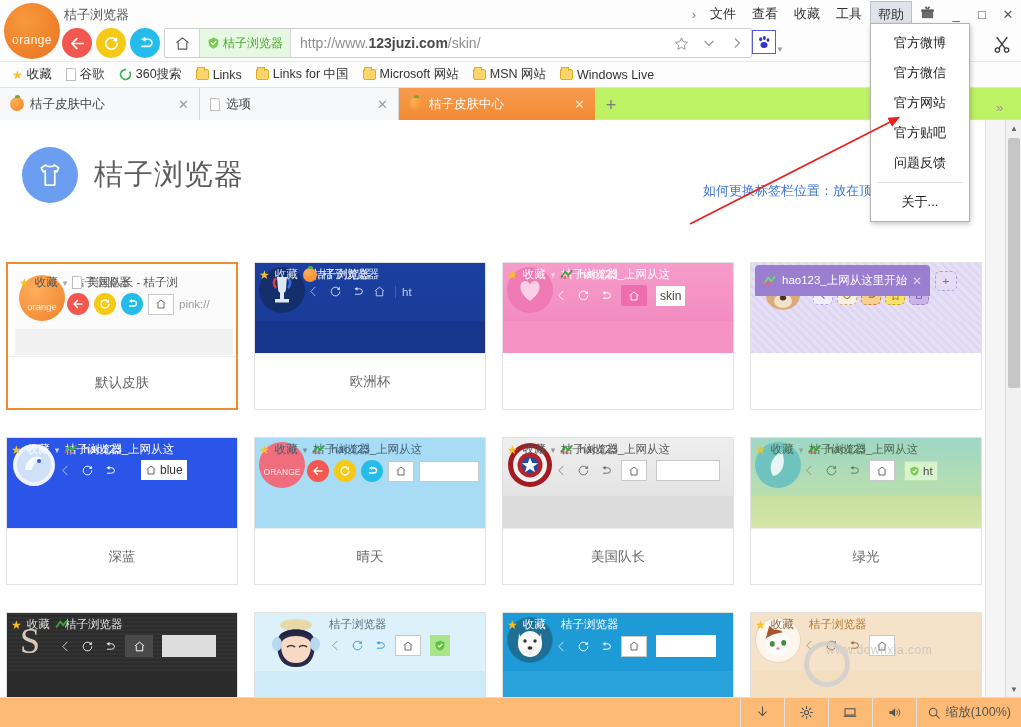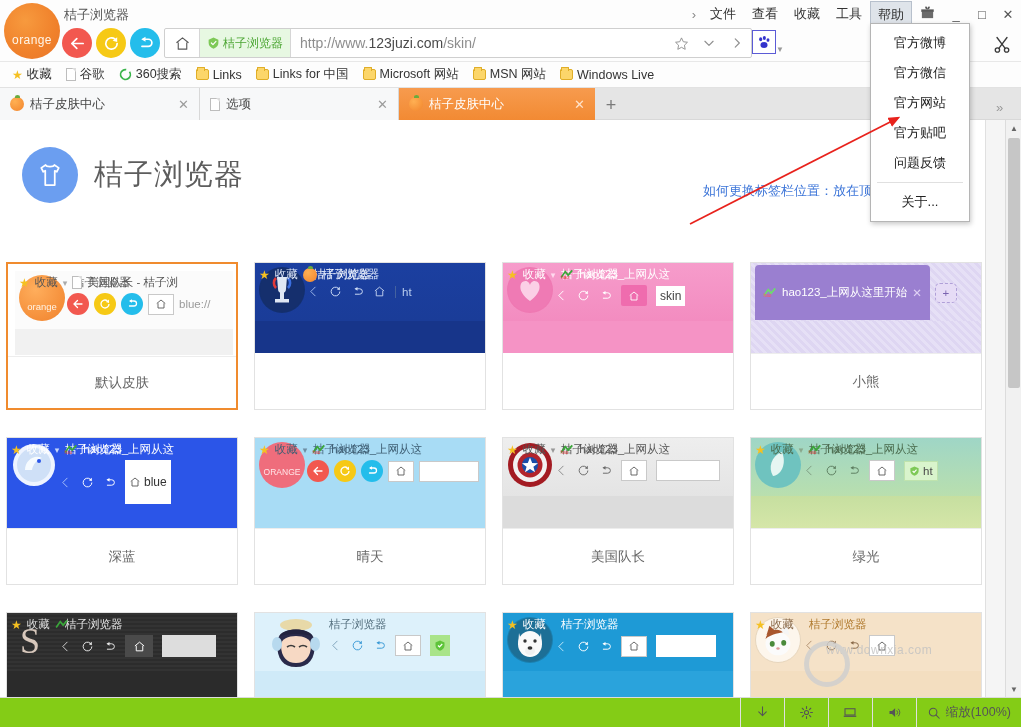--- a/index.html
+++ b/index.html
@@ -40,21 +40,21 @@
     position:absolute; left:164px; top:28px; width:588px; height:30px;
     background:#fff; border:1px solid #cfcfcf; border-radius:2px; display:flex; align-items:center;
   }
   #home-btn{ width:34px; height:28px; display:flex; align-items:center; justify-content:center; cursor:pointer; }
   #safe-badge{
     height:28px; display:flex; align-items:center; gap:3px; padding:0 7px;
     background:#e7f8e2; border-left:1px solid #d6d6d6; border-right:1px solid #d6d6d6;
     color:#4aa532; font-size:12px; white-space:nowrap; cursor:pointer;
   }
   #url-text{ flex:1; padding:0 9px; color:#8d8d8d; font-size:14px; white-space:nowrap; overflow:hidden; cursor:text; }
-  #url-text b{ color:#4a4a4a; font-weight:normal; }
+  #url-text b{ color:#4a4a4a; font-weight:bold; }
   .url-icon{ width:28px; height:28px; display:flex; align-items:center; justify-content:center; cursor:pointer; color:#8a8a8a; }
   #paw-btn{
     position:absolute; left:752px; top:30px; width:24px; height:24px;
     border:1px solid #5b5bd6; background:#fff; display:flex; align-items:center;
     justify-content:center; cursor:pointer;
   }
   #paw-caret{ position:absolute; left:776px; top:45px; font-size:8px; color:#999; }
 
   
   #menustrip{ position:absolute; right:0; top:0; height:28px; display:flex; align-items:center; }
@@ -86,21 +86,21 @@
                border-radius:1px 2px 2px 2px; position:relative; }
   .folder-ico:before{ content:""; position:absolute; left:0; top:-3px; width:6px; height:3px;
                       background:#fcd66a; border:1px solid #e0ae28; border-bottom:none; border-radius:1px 1px 0 0; }
   .page-ico{ width:10px; height:13px; background:#fff; border:1px solid #bdbdbd; position:relative; }
   .page-ico:after{ content:""; position:absolute; right:-1px; top:-1px; border-width:0 4px 4px 0;
                    border-style:solid; border-color:transparent #dcdcdc transparent transparent; }
 
   
   #tabbar{
     position:absolute; left:0; top:88px; width:1021px; height:32px;
-    background:#e5e5e5; border-bottom:1px solid #d8d8d8;
+    background:#bef264; border-bottom:1px solid #d8d8d8;
   }
   .tab{
     position:absolute; top:0; height:32px; display:flex; align-items:center;
     gap:6px; padding:0 8px 0 10px; font-size:12.5px; color:#444; cursor:pointer;
     border-right:1px solid #d8d8d8; background:#f7f8f9;
   }
   .tab.active{ background:linear-gradient(#f79b4e,#f28a33); color:#fff; border-right:none; }
   .tab .t-label{ flex:1; white-space:nowrap; overflow:hidden; text-overflow:ellipsis; }
   .tab .t-close{ color:#9b9b9b; font-size:13px; padding:0 2px; }
   .tab.active .t-close{ color:#ffe3cb; }
@@ -168,21 +168,21 @@
             border-left:1px solid #dcdcdc; }
   #vscroll .arrow{ width:16px; height:16px; display:flex; align-items:center; justify-content:center;
                    background:#f1f1f1; color:#666; font-size:8px; cursor:pointer; }
   #vthumb{ position:absolute; left:2px; top:18px; width:12px; height:250px; background:#c6c6c6;
            border-radius:2px; cursor:pointer; }
   #vscroll .bottom{ position:absolute; left:0; bottom:0; }
 
   
   #statusbar{
     position:absolute; left:0; bottom:0; width:1021px; height:30px;
-    background:#84cc16; border-top:1px solid #dcdcdc; display:flex;
+    background:#fdba74; border-top:1px solid #dcdcdc; display:flex;
     align-items:center; justify-content:flex-end;
   }
   .sb-item{ height:30px; min-width:44px; padding:0 10px; display:flex; align-items:center;
             justify-content:center; gap:5px; border-left:1px solid #e0e0e0;
             color:#555; font-size:12.5px; cursor:pointer; }
 
   
   #arrow-svg{ position:absolute; left:0; top:0; width:1021px; height:727px;
               pointer-events:none; z-index:70; }
 
@@ -390,21 +390,21 @@
                   <svg width="12" height="12" viewBox="0 0 24 24">
                     <path d="M9 6 H16 a5 5 0 0 1 0 10 H7" stroke="#fff" stroke-width="2.6" fill="none" stroke-linecap="round"></path>
                     <path d="M12 2.5 L12 9.5 L6 6 Z" fill="#fff"></path>
                   </svg>
                 </span>
               <span class="homeico">
                   <svg width="12" height="12" viewBox="0 0 24 24">
                     <path d="M3.5 11 L12 4 L20.5 11 M6 10.5 V20 H18 V10.5" stroke="#5a5a5a" stroke-width="1.8" fill="none"></path>
                   </svg>
                 </span>
-              <span style="font-size:11.5px;color:#9a9a9a;">blue://</span>
+              <span style="font-size:11.5px;color:#9a9a9a;">pink://</span>
             </div>
             <div class="mbm">
               <span class="star">★</span>
               <span style="color:#555;">收藏</span>
               <span style="color:#aaa;font-size:9px;">▾</span>
               <span class="page-ico"></span>
               <span style="color:#555;">美国队长 - 桔子浏</span>
             </div>
           </div>
         </div>
@@ -445,20 +445,21 @@
               <span style="color:#b9cdef;font-size:11.5px;border-left:1px solid #44629f;padding-left:6px;">ht</span>
             </div>
             <div class="mbm">
               <span class="star">★</span>
               <span style="color:#dfe9fb;">收藏</span>
               <span class="orange-fav"></span>
               <span style="color:#dfe9fb;">桔子浏览器</span>
             </div>
           </div>
         </div>
+        <div class="cname">欧洲杯</div>
       </div>
 
       <div class="card" style="left:496px; top:0px;">
         <div class="thumb">
           <div class="mini">
             <div class="mrow1" style="background:linear-gradient(#f69ccb,#f38cc0);"></div>
             <div class="mrow2" style="background:#f593c5;"></div>
             <div class="mlogo" style="background:#ef78b2;">
               <svg width="46" height="46" viewBox="0 0 46 46">
                   <circle cx="23" cy="23" r="22" fill="#ef7ab4"></circle>
@@ -540,33 +541,32 @@
                     <path d="M12 3 L14.9 9.2 L21.5 10 L16.7 14.7 L17.9 21.3 L12 18.1 L6.1 21.3 L7.3 14.7 L2.5 10 L9.1 9.2 Z" fill="none" stroke="#9a7d1c" stroke-width="2"></path>
                   </svg>
                 </span>
               <span style="width:20px;height:20px;background:#c9b4e8;border:1.5px dashed #9a7fce;border-radius:5px;display:inline-flex;align-items:center;justify-content:center;">
                   <svg width="10" height="10" viewBox="0 0 24 24">
                     <path d="M3.5 11 L12 4 L20.5 11 M6 10.5 V20 H18 V10.5" stroke="#6a4fae" stroke-width="2" fill="none"></path>
                   </svg>
                 </span>
             </div>
             <div class="mbm" style="top:2px;">
-              <span style="display:inline-flex;align-items:center;gap:5px;background:#9a7fd0;border-radius:4px 4px 0 0;padding:20px 8px;">
+              <span style="display:inline-flex;align-items:center;gap:5px;background:#9a7fd0;border-radius:4px 4px 0 0;padding:8px 8px;">
                 <svg width="14" height="11" viewBox="0 0 24 18">
                     <path d="M2 14 L9 4 L14 10 L21 2" stroke="#6ddc6d" stroke-width="3" fill="none"></path>
                     <text x="1" y="17" font-size="8" fill="#ff5a5a">hao</text>
                   </svg>
                 <span style="color:#fff;">hao123_上网从这里开始</span>
                 <span style="color:#e0d3f5;">✕</span>
               </span>
               <span style="width:22px;height:20px;background:#e6dcf6;border:1.5px dashed #b0a0d8;border-radius:5px;display:inline-flex;align-items:center;justify-content:center;color:#7a63b0;">+</span>
             </div>
           </div>
         </div>
-        <div class="cname">小熊</div>
       </div>
 
       <div class="card" style="left:0px; top:175px;">
         <div class="thumb">
           <div class="mini">
             <div class="mrow1" style="background:#2b55e8;"></div>
             <div class="mrow2" style="background:#2b55e8;"></div>
             <div class="mlogo" style="background:#2b55e8;">
               <svg width="46" height="46" viewBox="0 0 46 46">
                   <circle cx="23" cy="23" r="21" fill="#eef4ff"></circle>
@@ -581,21 +581,21 @@
                   <path d="M15 4 L7 12 L15 20" stroke="#aac0f8" stroke-width="1.8" fill="none" stroke-linecap="round"></path>
                 </svg>
               <svg width="13" height="13" viewBox="0 0 24 24">
                   <path d="M20 12 a8 8 0 1 1 -3 -6.2" stroke="#fff" stroke-width="1.8" fill="none"></path>
                   <path d="M20 3 L20 9.5 L14.4 8 Z" fill="#fff"></path>
                 </svg>
               <svg width="13" height="13" viewBox="0 0 24 24">
                   <path d="M9 7 H16 a5 5 0 0 1 0 10 H8" stroke="#fff" stroke-width="1.8" fill="none" stroke-linecap="round"></path>
                   <path d="M12 3.5 L12 10.5 L6.4 7 Z" fill="#fff"></path>
                 </svg>
-              <span style="background:#fff;padding:15px 4px;display:inline-flex;align-items:center;gap:3px;">
+              <span style="background:#fff;padding:3px 4px;display:inline-flex;align-items:center;gap:3px;margin-left:16px;">
                   <svg width="12" height="12" viewBox="0 0 24 24">
                     <path d="M3.5 11 L12 4 L20.5 11 M6 10.5 V20 H18 V10.5" stroke="#555" stroke-width="1.8" fill="none"></path>
                   </svg>
                   <span style="font-size:12px;color:#333;">blue</span>
                 </span>
             </div>
             <div class="mbm">
               <span class="star">★</span>
               <span style="color:#fff;">收藏</span>
               <span style="color:#c5d5fb;font-size:9px;">▾</span>

